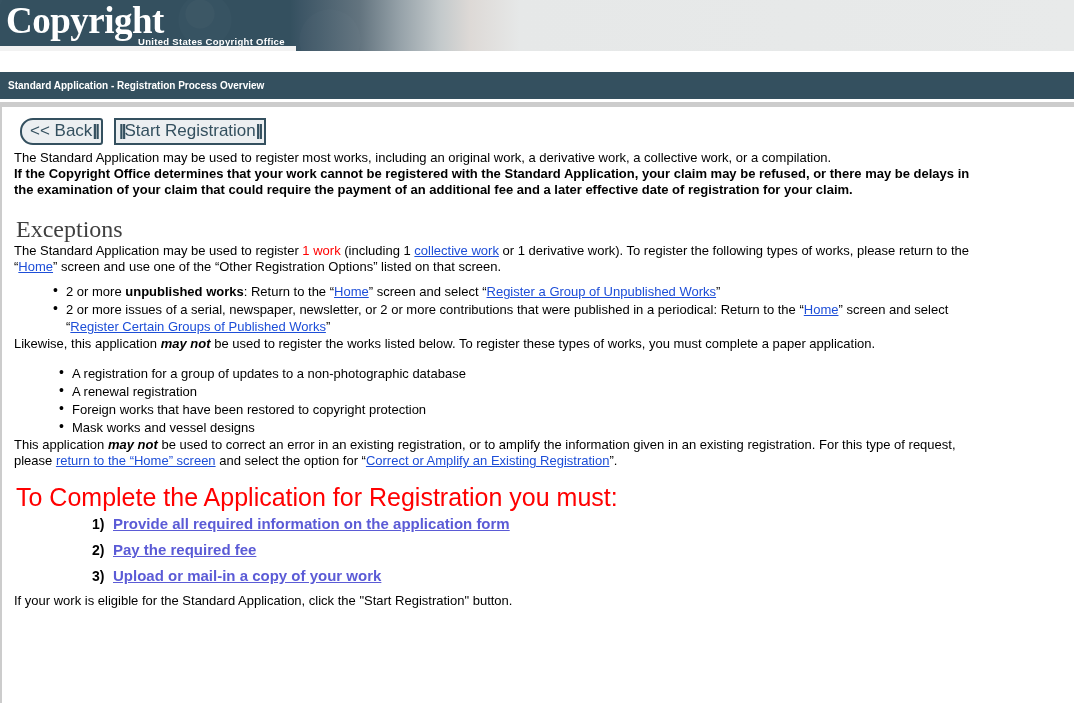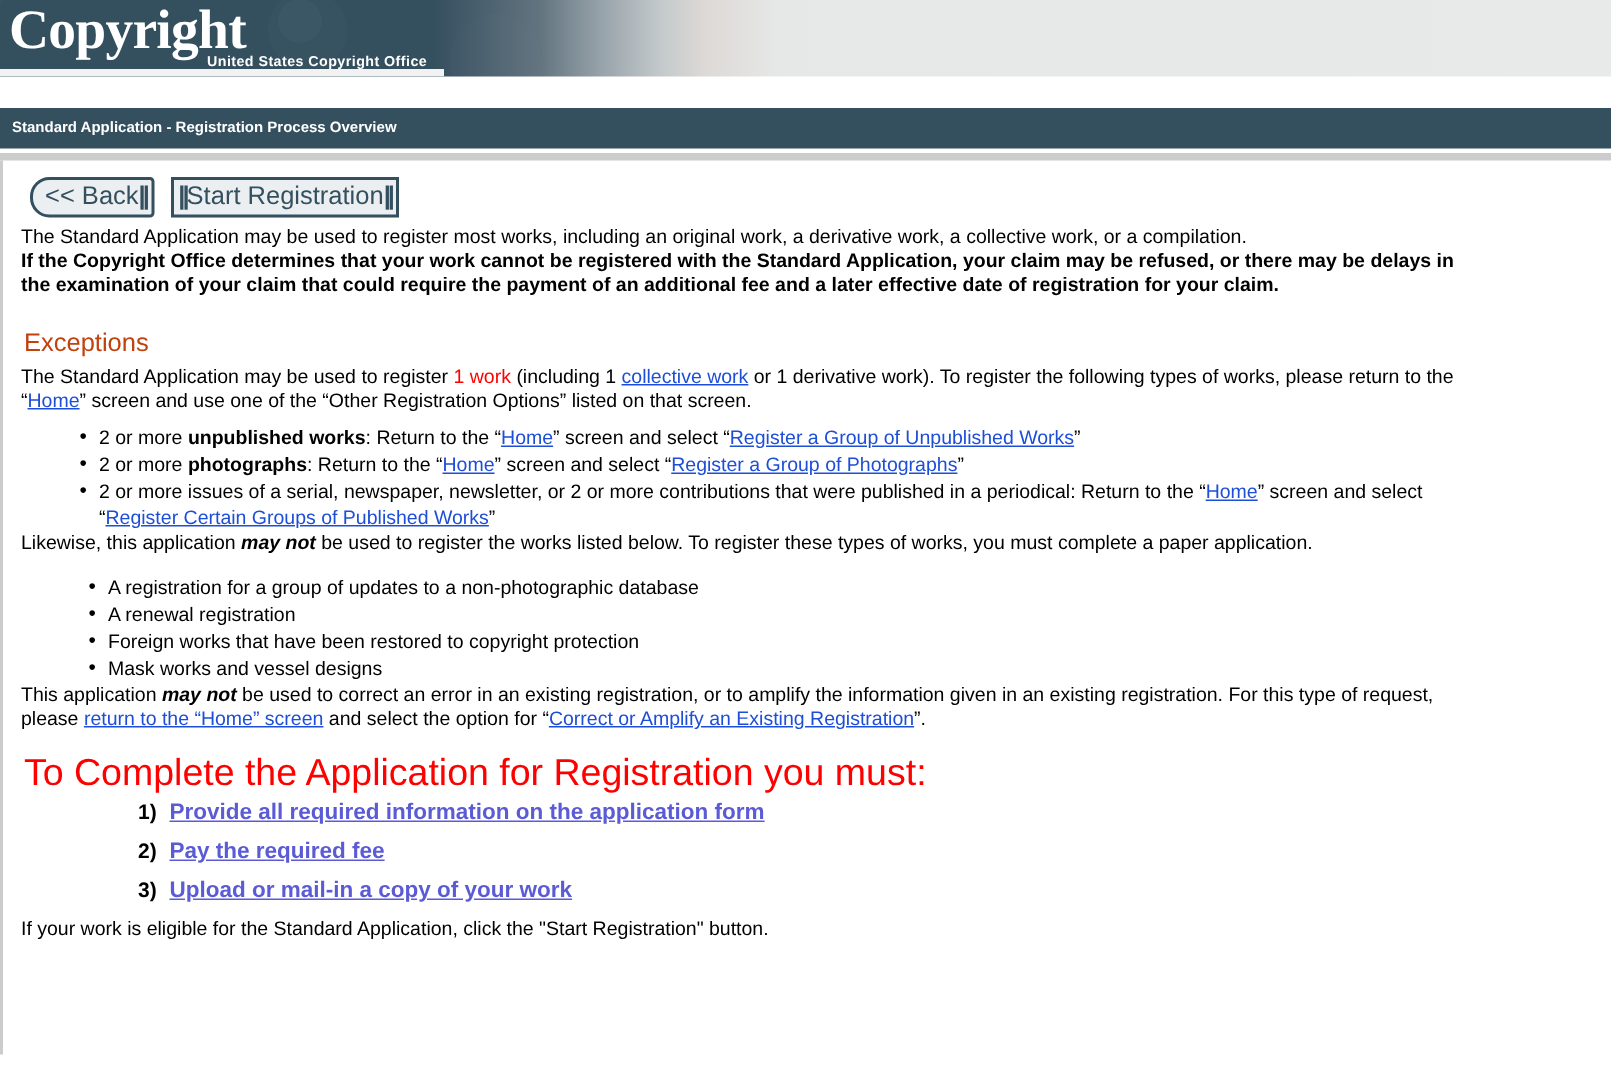--- a/index.html
+++ b/index.html
@@ -168,24 +168,24 @@
     font-size: 13px;
     line-height: 16px;
   }
   .p-intro { margin-top: 10px; }
   .p-bold {
     margin-top: 11px;
     font-weight: bold;
     line-height: 17px;
   }
   h2.exceptions {
-    color: #c2410c;
-    font-family: Liberation Sans, sans-serif;
+    color: #404040;
+    font-family: Liberation Serif, serif;
     font-weight: normal;
-    font-size: 17px;
+    font-size: 24px;
     margin: 17px 0 0 2px;
     line-height: 28px;
   }
   .p-exceptions { margin-top: 11px; line-height: 17px; }
   .p-likewise  { margin-top: 13px; line-height: 17px; }
   .p-maynot    { margin-top: 14px; line-height: 17px; }
   .p-final     { margin-top: 7px; line-height: 17px; }
 
   .red { color: #ff0000; }
   a, .lnk {
@@ -295,21 +295,20 @@
     <p class="para p-intro">The Standard Application may be used to register most works, including an original work, a derivative work, a collective work, or a compilation.</p>
 
     <p class="para p-bold">If the Copyright Office determines that your work cannot be registered with the Standard Application, your claim may be refused, or there may be delays in the examination of your claim that could require the payment of an additional fee and a later effective date of registration for your claim.</p>
 
     <h2 class="exceptions">Exceptions</h2>
 
     <p class="para p-exceptions"><span>The Standard Application may be used to register </span><span class="red">1 work</span><span> (including 1 </span><span class="lnk">collective work</span><span> or 1 derivative work). To register the following types of works, please return to the “</span><span class="lnk">Home</span><span>” screen and use one of the “Other Registration Options” listed on that screen.</span></p>
 
     <ul class="bullets hang">
       <li><span>2 or more </span><b>unpublished works</b><span>: Return to the “</span><span class="lnk">Home</span><span>” screen and select “</span><span class="lnk">Register a Group of Unpublished Works</span><span>”</span></li>
-      <li><span>2 or more </span><b>photographs</b><span>: Return to the “</span><span class="lnk">Home</span><span>” screen and select “</span><span class="lnk">Register a Group of Photographs</span><span>”</span></li>
       <li class="hanging"><span>2 or more issues of a serial, newspaper, newsletter, or 2 or more contributions that were published in a periodical: Return to the “</span><span class="lnk">Home</span><span>” screen and select “</span><span class="lnk">Register Certain Groups of Published Works</span><span>”</span></li>
     </ul>
 
     <p class="para p-likewise"><span>Likewise, this application </span><span class="ital">may not</span><span> be used to register the works listed below. To register these types of works, you must complete a paper application.</span></p>
 
     <ul class="bullets2">
       <li>A registration for a group of updates to a non-photographic database</li>
       <li>A renewal registration</li>
       <li>Foreign works that have been restored to copyright protection</li>
       <li>Mask works and vessel designs</li>

